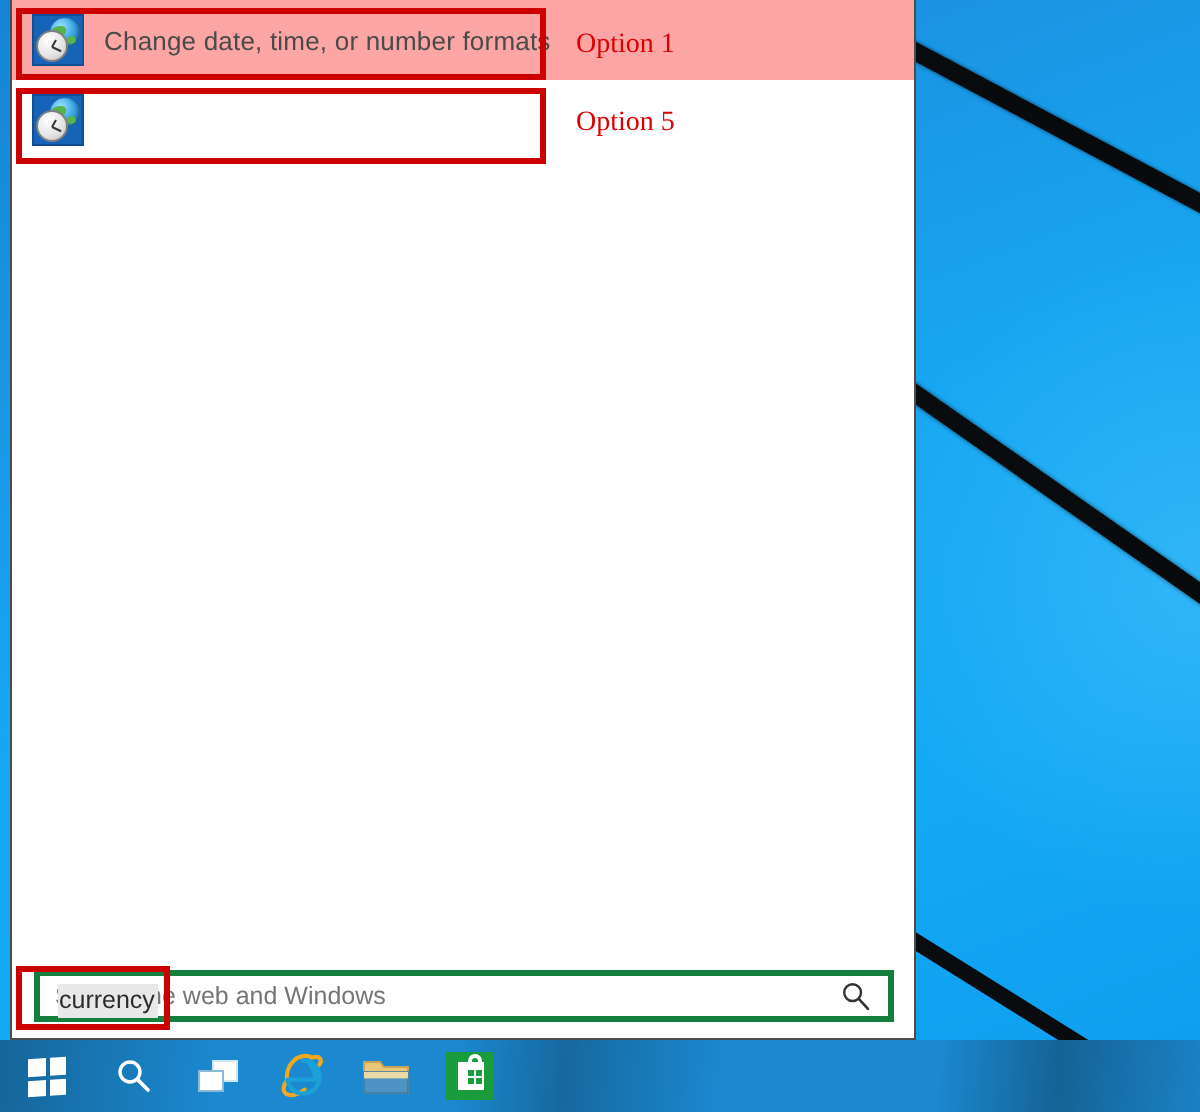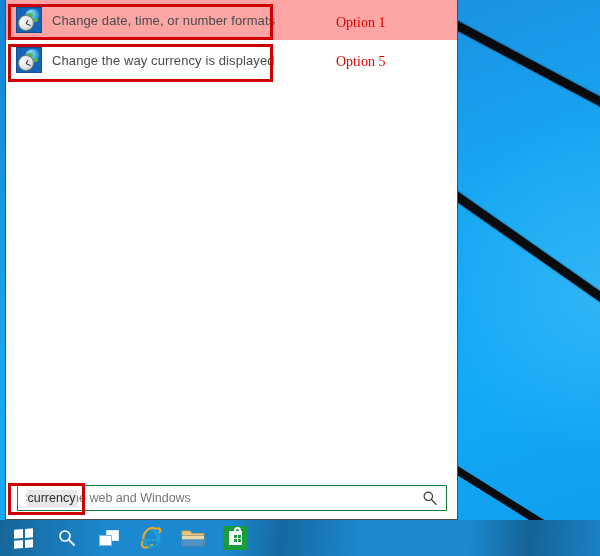--- a/index.html
+++ b/index.html
@@ -170,40 +170,39 @@
   #anno-searchbox { left: 8px; top: 483px; width: 77px;  height: 32px; }
   #anno-taskbar-search { left: 52px; top: 522px; width: 40px; height: 32px; border-width: 3px; }
 
   
   .option-label {
     position: absolute;
     font-family: "Liberation Serif", serif;
     font-size: 14px;
     color: #dd0000;
     white-space: nowrap;
-    margin-left: 48px;
   }
   #option-label-1 { left: 288px; top: 15px; }
   #option-label-2 { left: 288px; top: 54px; }
 
   
   #search-bar {
     position: absolute;
     left: 0; right: 0; bottom: 0;
     height: 42px;
     background: #ffffff;
     display: flex;
     align-items: center;
     justify-content: center;
   }
   #search-input-wrap {
     position: relative;
     width: 430px;
     height: 26px;
-    border: 1px solid #15803d;
+    border: 3px solid #15803d;
     background: #ffffff;
     box-sizing: border-box;
     display: flex;
     align-items: center;
   }
   #search-input {
     border: none;
     outline: none;
     background: transparent;
     font-family: "Liberation Sans", sans-serif;
@@ -358,21 +357,20 @@
       </div>
 
       <div class="result-row">
         <div class="result-icon">
           <div class="globe"></div>
           <div class="clock">
             <div class="hand-h"></div>
             <div class="hand-m"></div>
           </div>
         </div>
-        <div class="result-label">Change the way currency is displayed</div>
       </div>
 
     </div>
 
     <div id="search-bar">
       <div id="search-input-wrap">
         <div id="search-text-static">currency</div>
         <input id="search-input" type="text" value="" placeholder="Search the web and Windows" style="">
         <svg id="search-magnifier" viewBox="0 0 16 16">
           <circle cx="6.3" cy="6.3" r="4.2" fill="none" stroke="#333" stroke-width="1.2"></circle>

